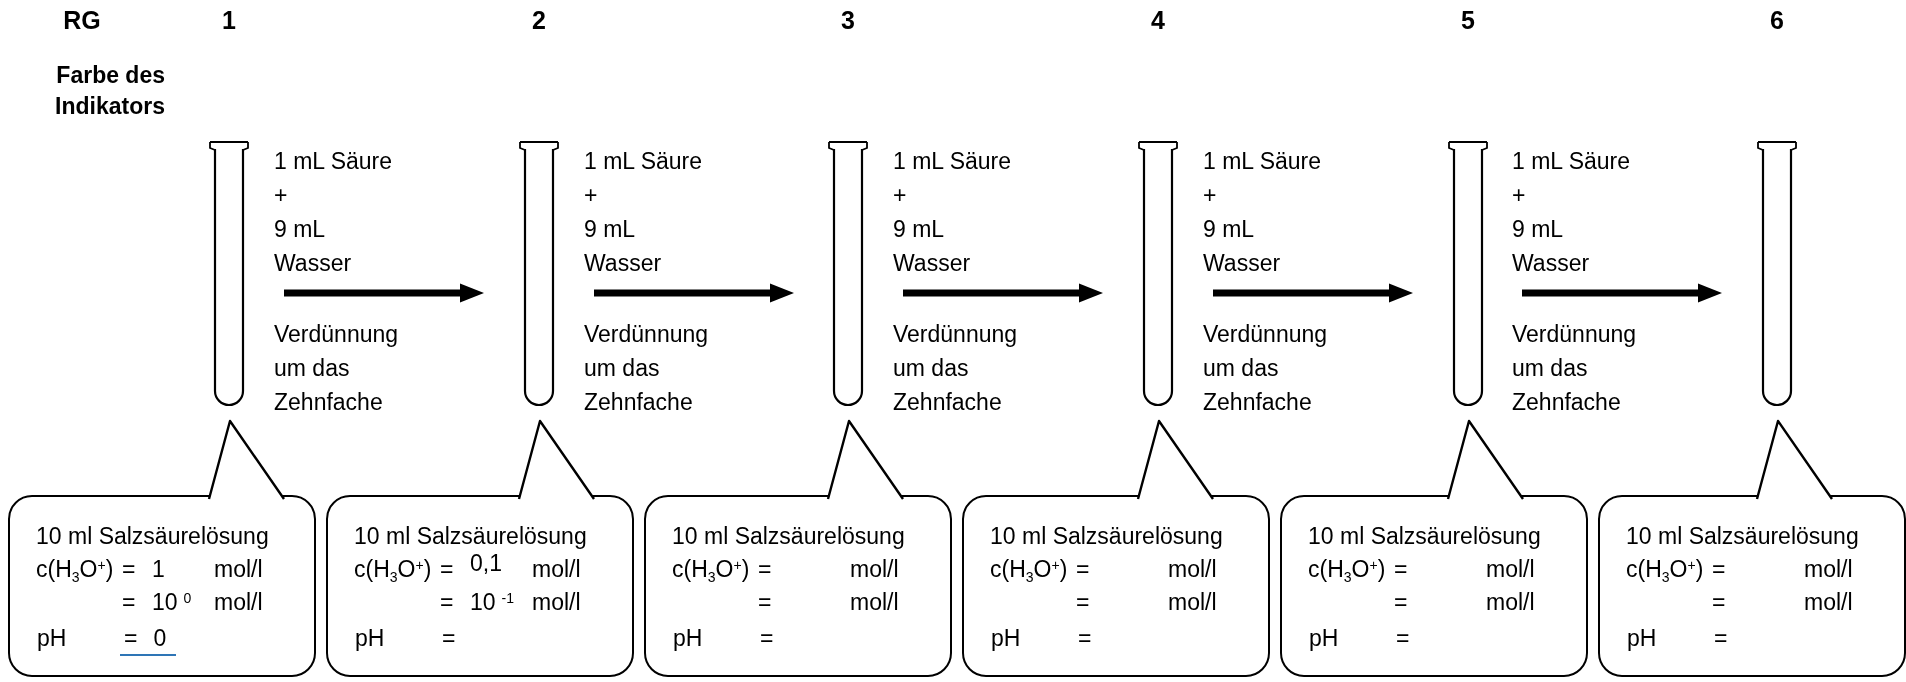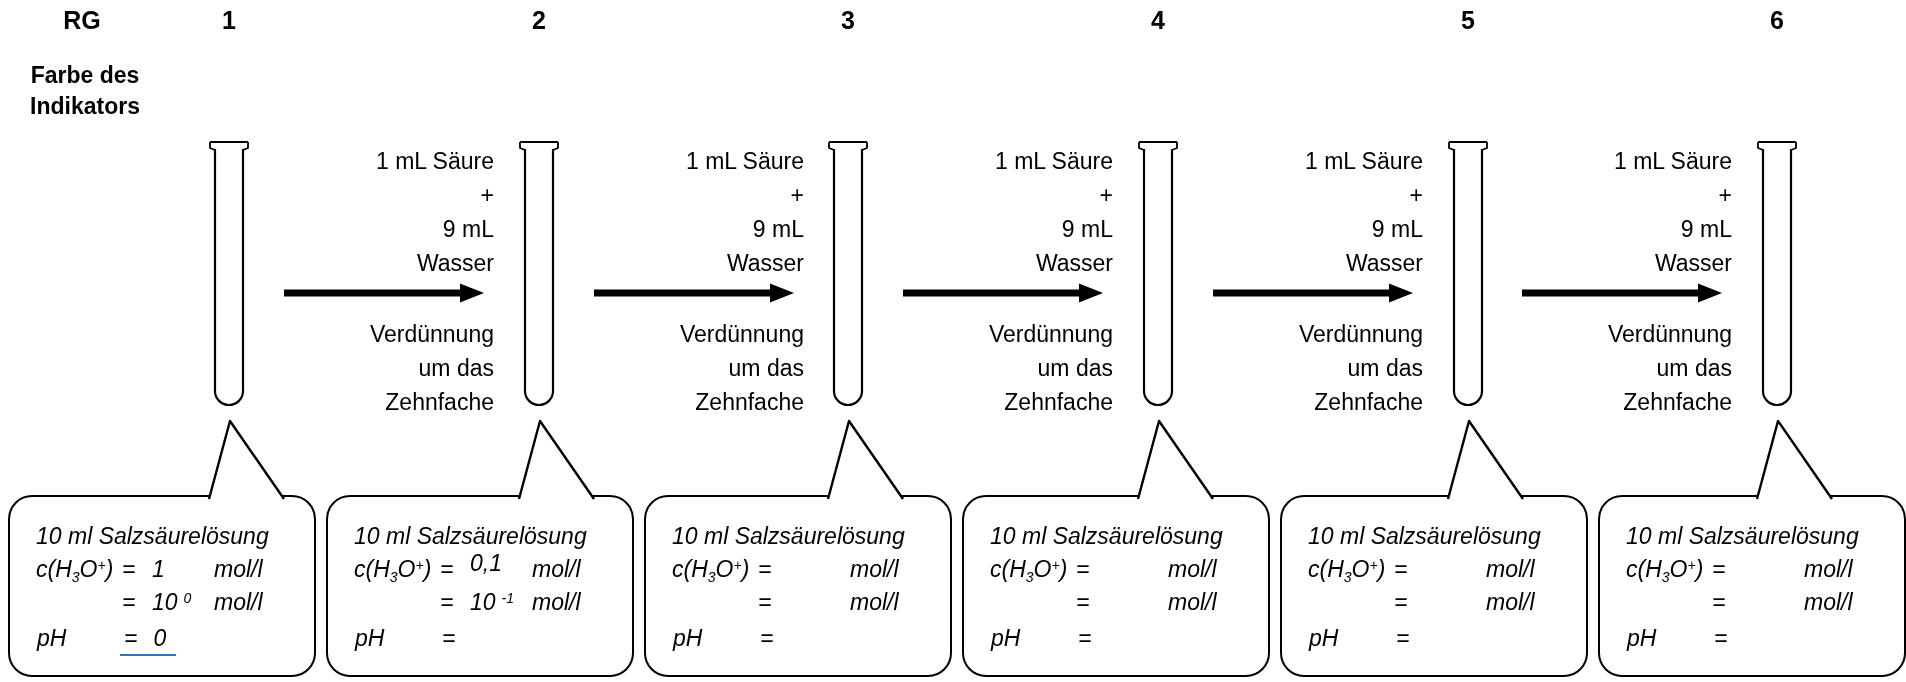--- a/index.html
+++ b/index.html
@@ -4,30 +4,30 @@
 <style>
   html,body { margin:0; padding:0; background:#ffffff; }
   .canvas {
     position:relative; width:1906px; height:682px; background:#ffffff;
     font-family:"Liberation Sans", sans-serif; color:#000000; overflow:hidden;
   }
   .hdr-num { position:absolute; top:6px; width:80px; text-align:center;
              font-size:25px; font-weight:700; }
   .rg-label { position:absolute; top:6px; left:42px; width:80px; text-align:center;
               font-size:25px; font-weight:700; }
-  .farbe-block { position:absolute; top:60px; left:5px; width:160px; text-align:center;
+  .farbe-block { position:absolute; top:60px; left:5px; width:160px; text-align:right;
                  font-size:23px; font-weight:700; line-height:31px; }
   .tube { position:absolute; top:140px; width:44px; height:270px; }
-  .step { position:absolute; top:144px; width:220px; font-size:23px; text-align:right; }
+  .step { position:absolute; top:144px; width:220px; font-size:23px; text-align:left; }
   .step .line { display:block; line-height:34px; height:34px; white-space:nowrap; }
   .step svg { display:block; margin:1px auto 12px auto; }
   .bubble { position:absolute; top:495px; width:304px; height:178px;
             background:#ffffff; border:2.5px solid #000000; border-radius:24px; }
   .pointer { position:absolute; top:419px; width:110px; height:82px; z-index:3; }
-  .bl { position:absolute; font-size:23px; white-space:nowrap;font-style:italic; }
+  .bl { position:absolute; font-size:23px; white-space:nowrap; }
   sub.f { font-size:14px; vertical-align:-5px; }
   sup.f { font-size:14px; vertical-align:7px; }
   sup.f.sp { margin-left:6px; }
   .ph-group { padding:0 10px 2px 4px; }
   .ph-group .ph-val { margin-left:16px; }
   .ph-group.underlined { border-bottom:2.2px solid #2e75b6; }
 </style>
 </head>
 <body>
 

